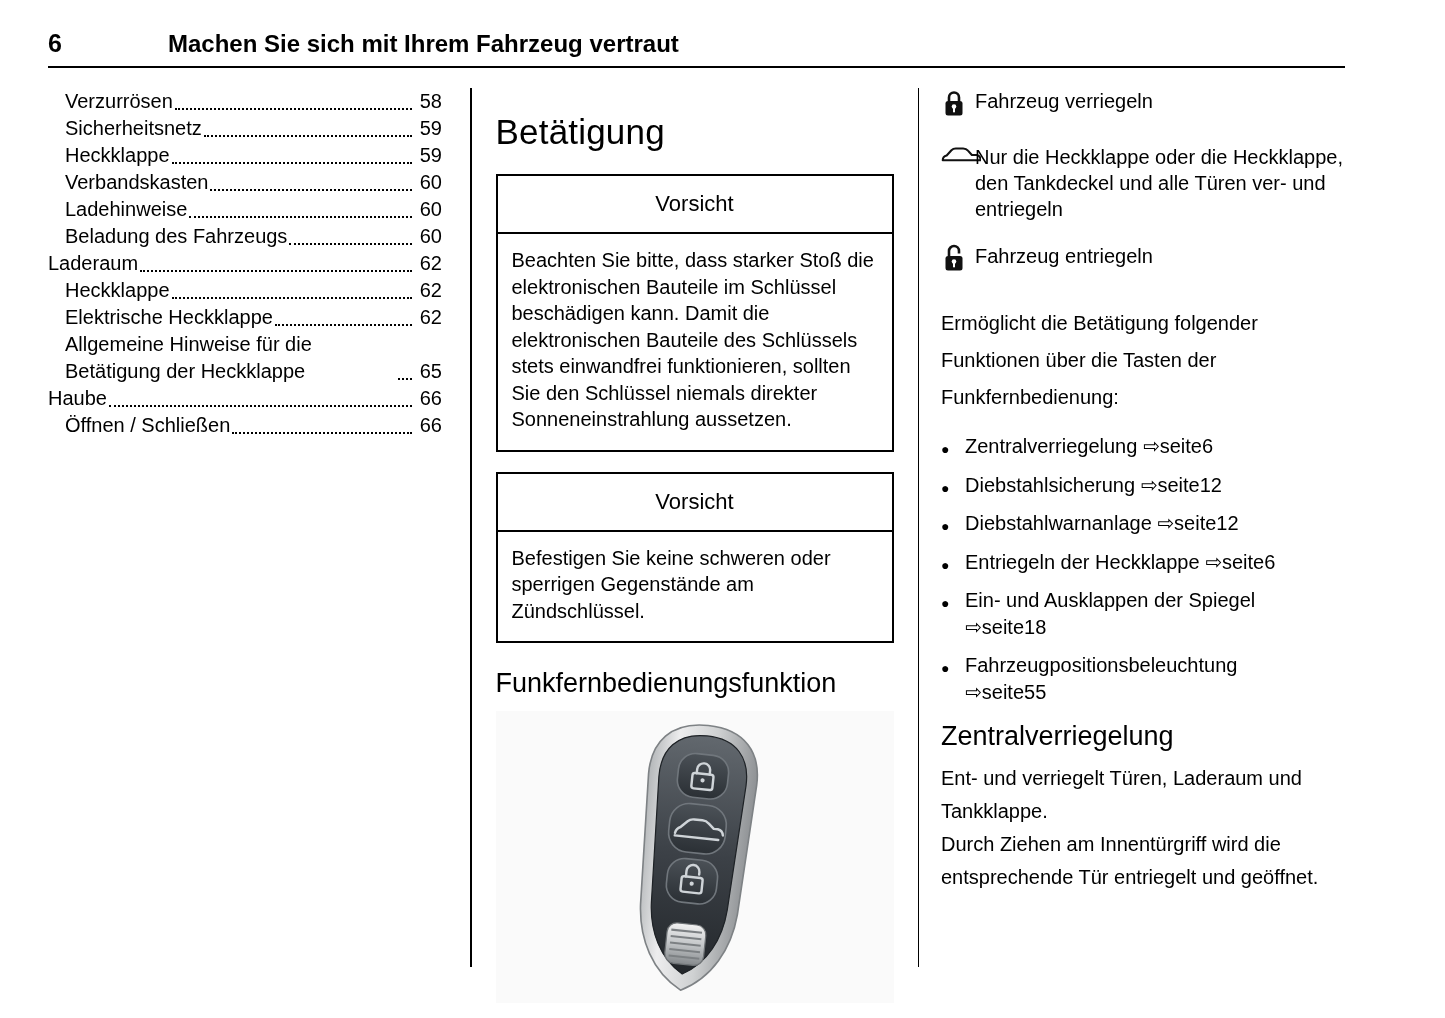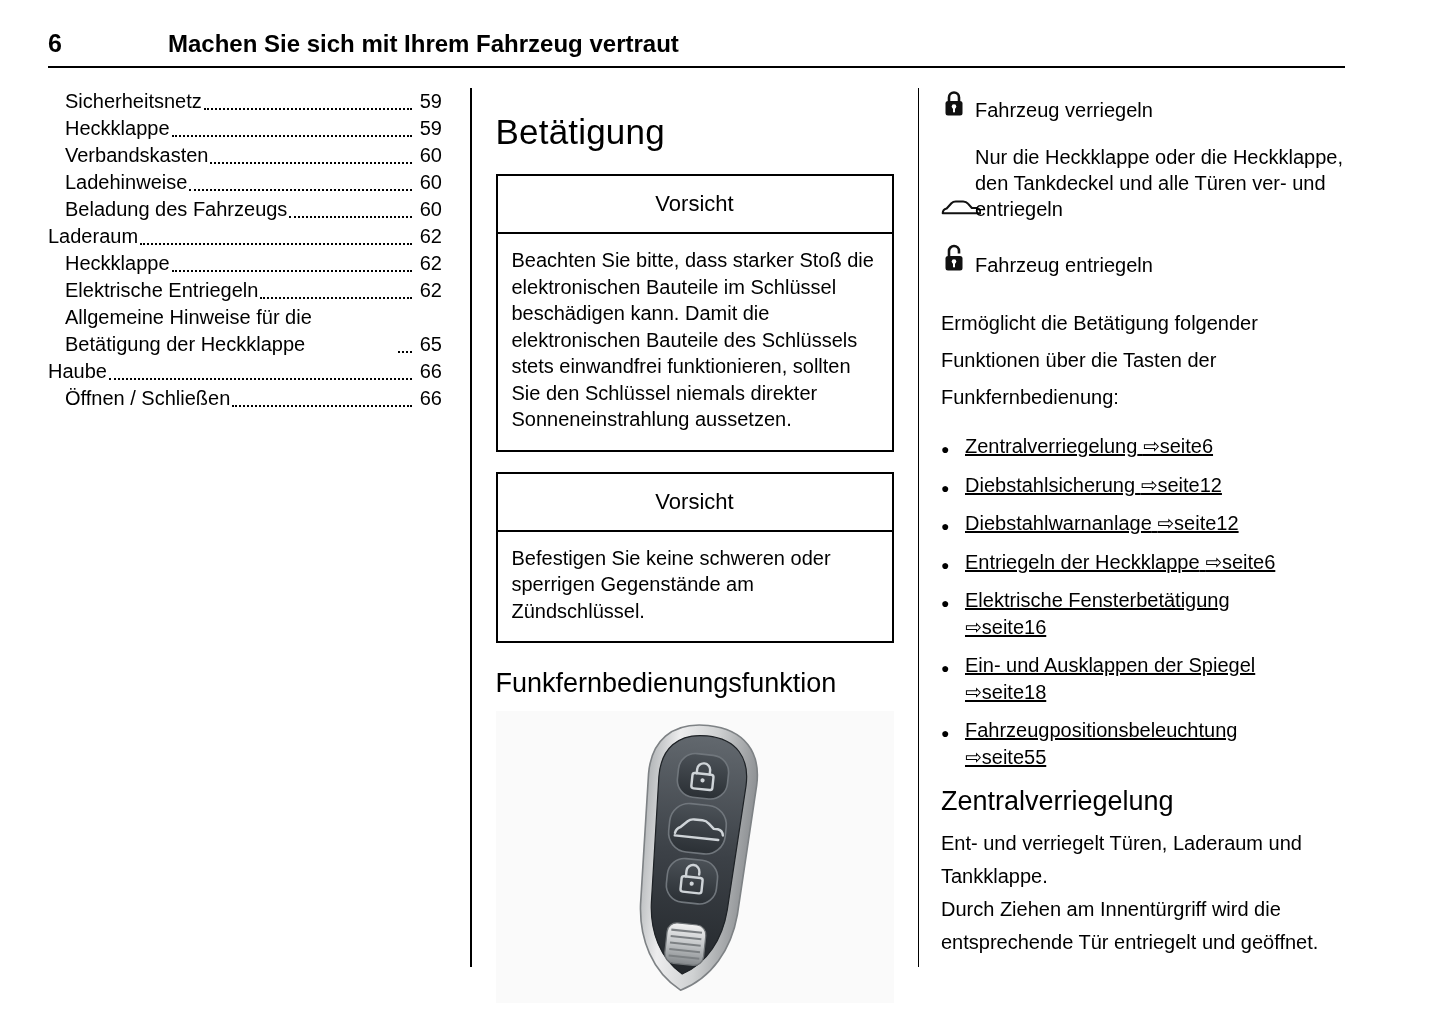--- a/index.html
+++ b/index.html
@@ -28,45 +28,50 @@
   .toc-page { flex:none; min-width:28px; text-align:right; }
   
   h1.sect { font-size:35px; font-weight:400; margin:24px 0 22px; letter-spacing:.2px; }
   .caution { border:2px solid #000; margin-bottom:20px; }
   .caution-title { font-size:22px; text-align:center; padding:15px 6px; border-bottom:2px solid #000; }
   .caution-body { font-size:20px; line-height:26.5px; padding:13px 14px 17px 14px; }
   h2.subsect { font-size:27px; font-weight:400; margin:25px 0 12px; }
   .keyfig { width:100%; height:292px; background:#fafafa; display:flex; align-items:center; justify-content:center; }
   .keyfig svg { height:284px; }
   
-  .legend-row { display:flex; align-items:flex-end; margin-bottom:21px; }
+  .legend-row { display:flex; align-items:flex-start; margin-bottom:21px; }
   .legend-icon { width:34px; flex:none; padding-top:1px; }
   .legend-text { font-size:20px; line-height:26px; }
   .intro { font-size:20px; line-height:37px; margin:27px 0 17px; }
   .fn-list { list-style:none; padding-right:42px; }
-  .fn-item { position:relative; padding-left:24px; margin-bottom:12px; font-size:20px; line-height:26.5px;text-decoration:underline; }
+  .fn-item { position:relative; padding-left:24px; margin-bottom:12px; font-size:20px; line-height:26.5px; }
   .fn-item::before { content:"●"; position:absolute; left:0; top:3px; font-size:14px; }
   h2.central { font-size:27px; font-weight:400; margin:16px 0 10px; }
   .para { font-size:20px; line-height:33px; }
 </style>
 </head>
 <body>
 
 <div class="page">
 
   <div class="hdr">
     <span class="num">6</span>
     <span class="title">Machen Sie sich mit Ihrem Fahrzeug vertraut</span>
   </div>
   <div class="hdr-rule"></div>
 
   <div class="cols">
 
     <section class="col-left">
       <div class="toc-row indent">
+        <span class="toc-label">Verzurrösen</span>
+        <span class="toc-dots"></span>
+        <span class="toc-page">58</span>
+      </div>
+      <div class="toc-row indent">
         <span class="toc-label">Sicherheitsnetz</span>
         <span class="toc-dots"></span>
         <span class="toc-page">59</span>
       </div>
       <div class="toc-row indent">
         <span class="toc-label">Heckklappe</span>
         <span class="toc-dots"></span>
         <span class="toc-page">59</span>
       </div>
       <div class="toc-row indent">
@@ -88,21 +93,21 @@
         <span class="toc-label">Laderaum</span>
         <span class="toc-dots"></span>
         <span class="toc-page">62</span>
       </div>
       <div class="toc-row indent">
         <span class="toc-label">Heckklappe</span>
         <span class="toc-dots"></span>
         <span class="toc-page">62</span>
       </div>
       <div class="toc-row indent">
-        <span class="toc-label">Elektrische Entriegeln</span>
+        <span class="toc-label">Elektrische Heckklappe</span>
         <span class="toc-dots"></span>
         <span class="toc-page">62</span>
       </div>
       <div class="toc-row indent">
         <span class="toc-label">Allgemeine Hinweise für die Betätigung der Heckklappe</span>
         <span class="toc-dots"></span>
         <span class="toc-page">65</span>
       </div>
       <div class="toc-row">
         <span class="toc-label">Haube</span>
@@ -240,24 +245,20 @@
         </li>
         <li class="fn-item">
           <span>Diebstahlwarnanlage</span>
           <span class="ref">⇨seite12</span>
         </li>
         <li class="fn-item">
           <span>Entriegeln der Heckklappe</span>
           <span class="ref">⇨seite6</span>
         </li>
         <li class="fn-item">
-          <span>Elektrische Fensterbetätigung</span>
-          <span class="ref">⇨seite16</span>
-        </li>
-        <li class="fn-item">
           <span>Ein- und Ausklappen der Spiegel</span>
           <span class="ref">⇨seite18</span>
         </li>
         <li class="fn-item">
           <span>Fahrzeugpositionsbeleuchtung</span>
           <span class="ref">⇨seite55</span>
         </li>
       </ul>
 
       <h2 class="central">Zentralverriegelung</h2>

